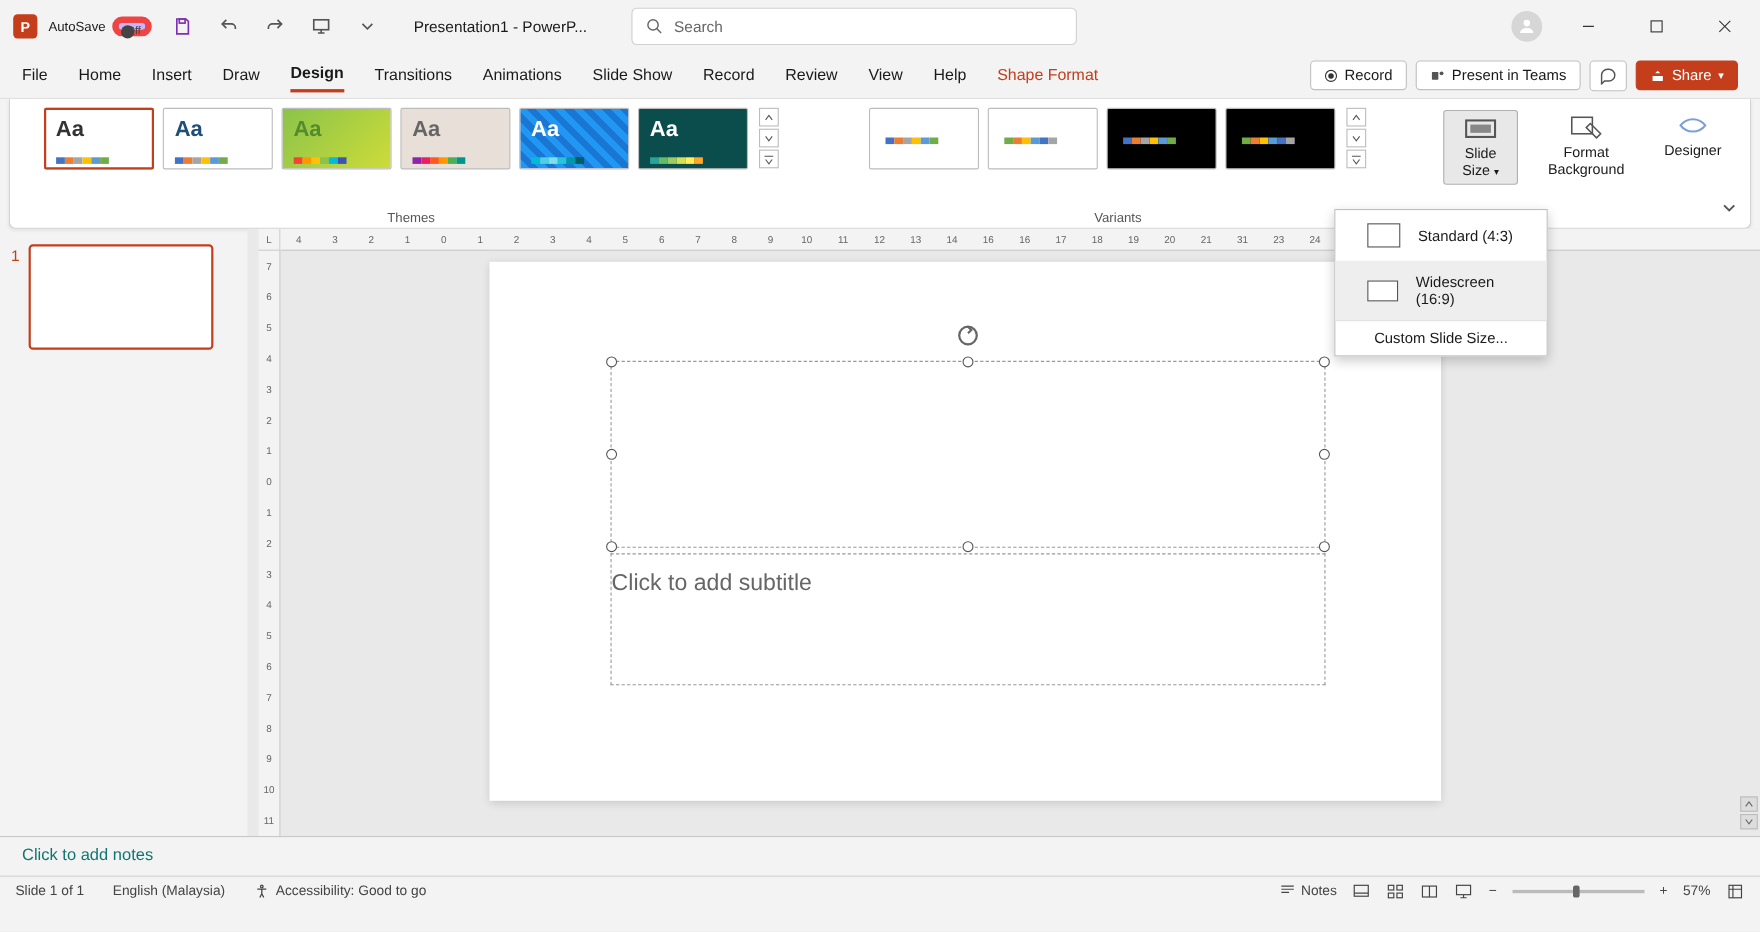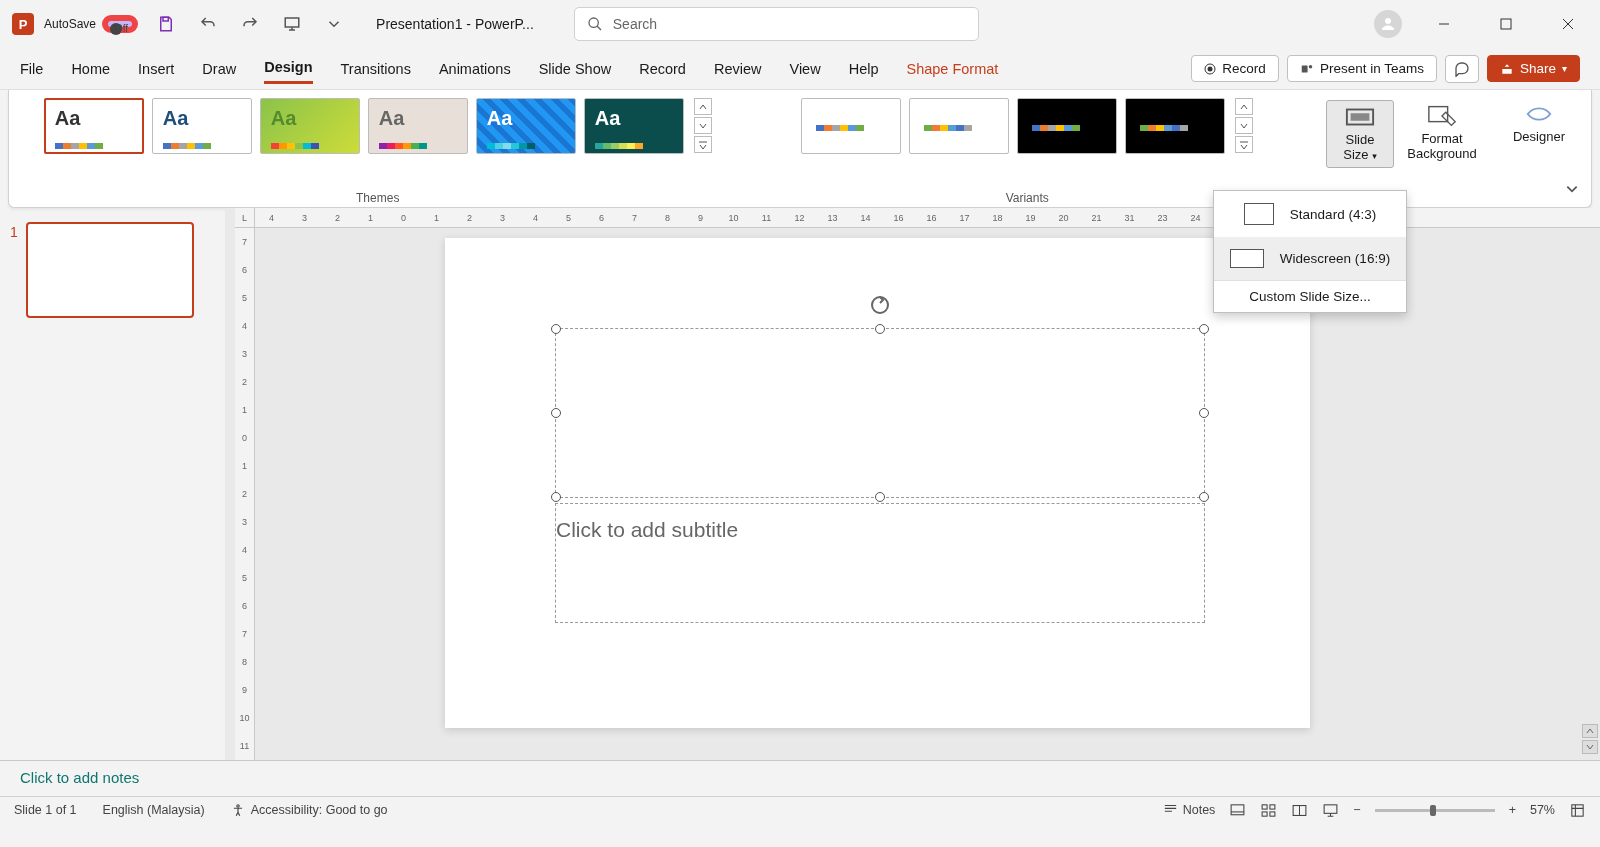--- a/index.html
+++ b/index.html
@@ -42,30 +42,30 @@
 .group-label { font-size: 12px; color: #555; margin-top: 2px; }
 .themes-gallery, .variants-gallery { display: flex; gap: 8px; align-items: flex-start; }
 .theme-thumb { width: 100px; height: 56px; border: 1px solid #bcbcbc; border-radius: 2px; background: #fff; position: relative; overflow: hidden; cursor: pointer; }
 .theme-thumb.selected { outline: 2px solid #c43e1c; outline-offset: -2px; }
 .theme-aa { position: absolute; top: 8px; left: 10px; font-size: 20px; font-weight: 600; }
 .theme-colors { position: absolute; bottom: 4px; left: 10px; display: flex; gap: 0; }
 .theme-colors span { width: 8px; height: 6px; }
 .gallery-scroll { width: 18px; display: flex; flex-direction: column; gap: 2px; margin-left: 2px; }
 .gallery-scroll div { width: 18px; height: 17px; border: 1px solid #bcbcbc; background: #fff; display: flex; align-items: center; justify-content: center; cursor: pointer; }
 .gallery-scroll svg { width: 10px; height: 10px; }
-.customize { display: flex; gap: 14px; padding-top: 2px; }
+.customize { display: flex; gap: 28px; padding-top: 2px; }
 .big-btn { display: flex; flex-direction: column; align-items: center; gap: 4px; width: 68px; cursor: pointer; padding: 4px 2px; border-radius: 3px; text-align: center; }
 .big-btn.active { background: #e8e8e8; border: 1px solid #b0b0b0; }
 .big-btn svg { width: 30px; height: 24px; }
 .big-btn-label { font-size: 13px; line-height: 1.15; }
 .ribbon-collapse { position: absolute; right: 12px; bottom: 8px; cursor: pointer; }
 
 
 .dropdown { position: absolute; top: 190px; left: 1213px; width: 194px; background: #fff; border: 1px solid #c0c0c0; box-shadow: 0 4px 10px rgba(0,0,0,.2); z-index: 50; }
-.dd-item { display: flex; align-items: center; gap: 16px; padding: 12px 0; cursor: pointer; font-size: 13.5px; justify-content: center; }
+.dd-item { display: flex; align-items: center; gap: 16px; padding: 12px 29px; cursor: pointer; font-size: 13.5px; }
 .dd-item:hover, .dd-item.hover { background: #eee; }
 .dd-sep { border-top: 1px solid #e0e0e0; }
 .dd-rect { border: 1.5px solid #555; background: #fff; }
 .dd-custom { justify-content: center; padding: 8px; }
 
 
 .work { display: flex; height: 552px; }
 .thumbs { width: 225px; padding: 14px 10px; display: flex; }
 .thumb-num { color: #c43e1c; font-size: 14px; margin-right: 8px; margin-top: 2px; }
 .thumb { width: 168px; height: 96px; background: #fff; border: 2px solid #c43e1c; border-radius: 4px; }

